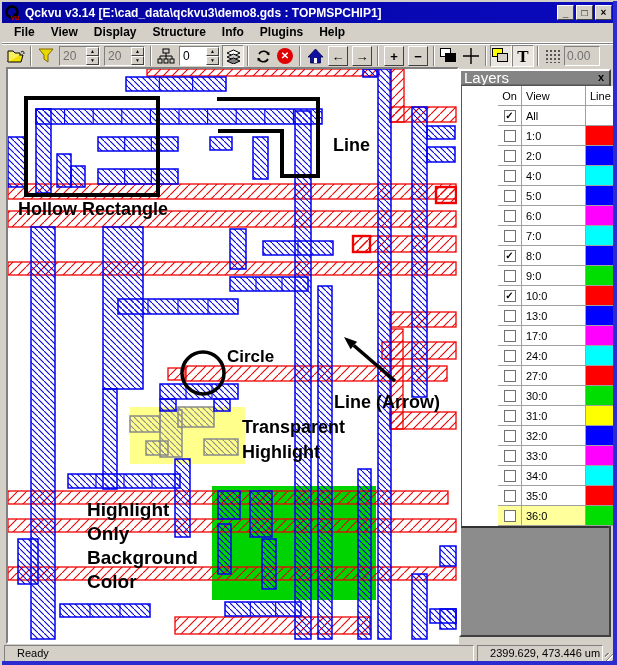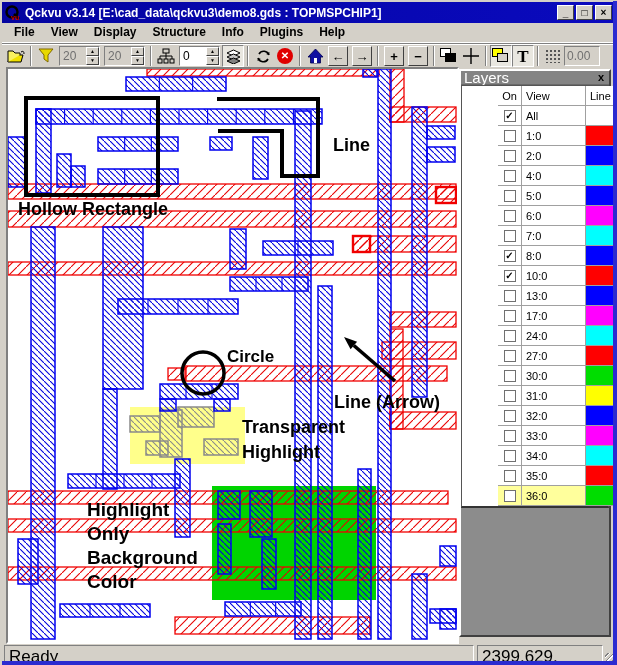--- a/index.html
+++ b/index.html
@@ -72,22 +72,22 @@
   .cb{width:12px;height:12px;background:#fff;border:1px solid #707070;font-size:10px;line-height:10px;
       font-weight:bold;text-align:center;color:#000;}
   .sel{background:#FFFF9C;}
   .f-dots-red{background-image:radial-gradient(#F00 0.9px,transparent 1.1px);background-size:5px 5px;background-color:#fff;}
   .f-hatch-blue{background:repeating-linear-gradient(45deg,#fff 0 3px,#00C 3px 4.6px);}
   .f-hatch-red{background:repeating-linear-gradient(135deg,#fff 0 4px,#F00 4px 5.4px);}
   #lp-filler{flex:1;background:#8C8C8C;}
 
   
   #statusbar{position:absolute;left:0;top:643px;width:613px;height:19px;display:flex;align-items:center;}
-  .spanel{height:17px;border:1px solid;border-color:#808080 #fff #fff #808080;font-size:17px;
-          padding:1px 0 0 4px;background:#D4D0C8;color:#000;}
+  .spanel{height:17px;border:1px solid;border-color:#808080 #fff #fff #808080;font-size:11px;
+          padding:1px 0 0 12px;background:#D4D0C8;color:#000;}
   #sp-left{width:474px;margin-left:2px;}
   #sp-right{width:127px;margin-left:3px;}
   #grip{width:10px;height:10px;margin-left:2px;align-self:flex-end;
         background:repeating-linear-gradient(135deg,transparent 0 2px,#808080 2px 3px,#fff 3px 4px);}
 </style>
 </head>
 <body>
 
 <div id="win">
 
@@ -468,20 +468,32 @@
             <div class="lcell c-layer">8:0</div>
             <div class="lcell c-line">
               <div class="swatch" style="background: rgb(0, 0, 255);"></div>
             </div>
             <div class="lcell c-fill">
               <div class="swatch f-hatch-blue"></div>
             </div>
           </div>
           <div class="lrow">
             <div class="lcell c-on">
+              <div class="cb"></div>
+            </div>
+            <div class="lcell c-layer">9:0</div>
+            <div class="lcell c-line">
+              <div class="swatch" style="background: rgb(0, 221, 0);"></div>
+            </div>
+            <div class="lcell c-fill">
+              <div class="swatch" style="background: rgb(0, 221, 0);"></div>
+            </div>
+          </div>
+          <div class="lrow">
+            <div class="lcell c-on">
               <div class="cb">✓</div>
             </div>
             <div class="lcell c-layer">10:0</div>
             <div class="lcell c-line">
               <div class="swatch" style="background: rgb(255, 0, 0);"></div>
             </div>
             <div class="lcell c-fill">
               <div class="swatch f-hatch-red"></div>
             </div>
           </div>

